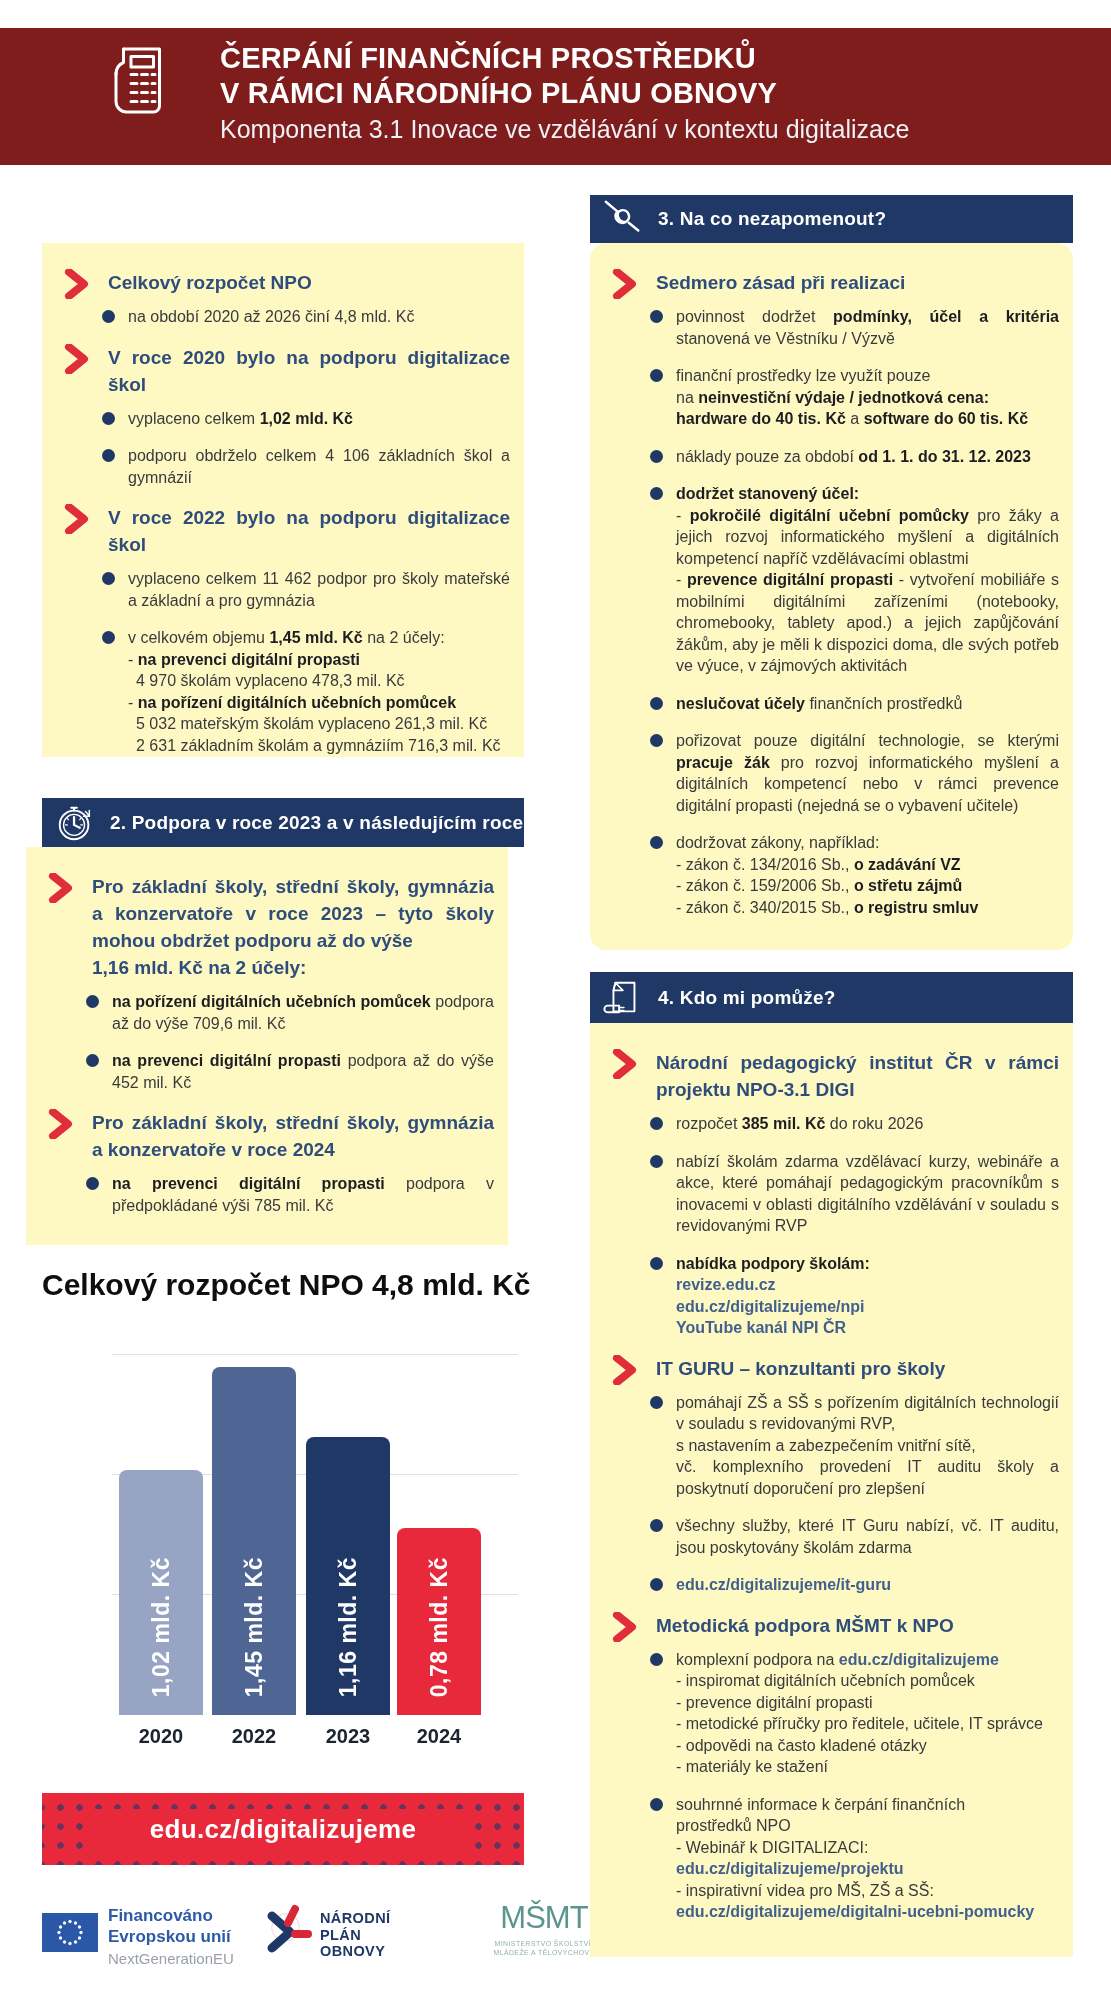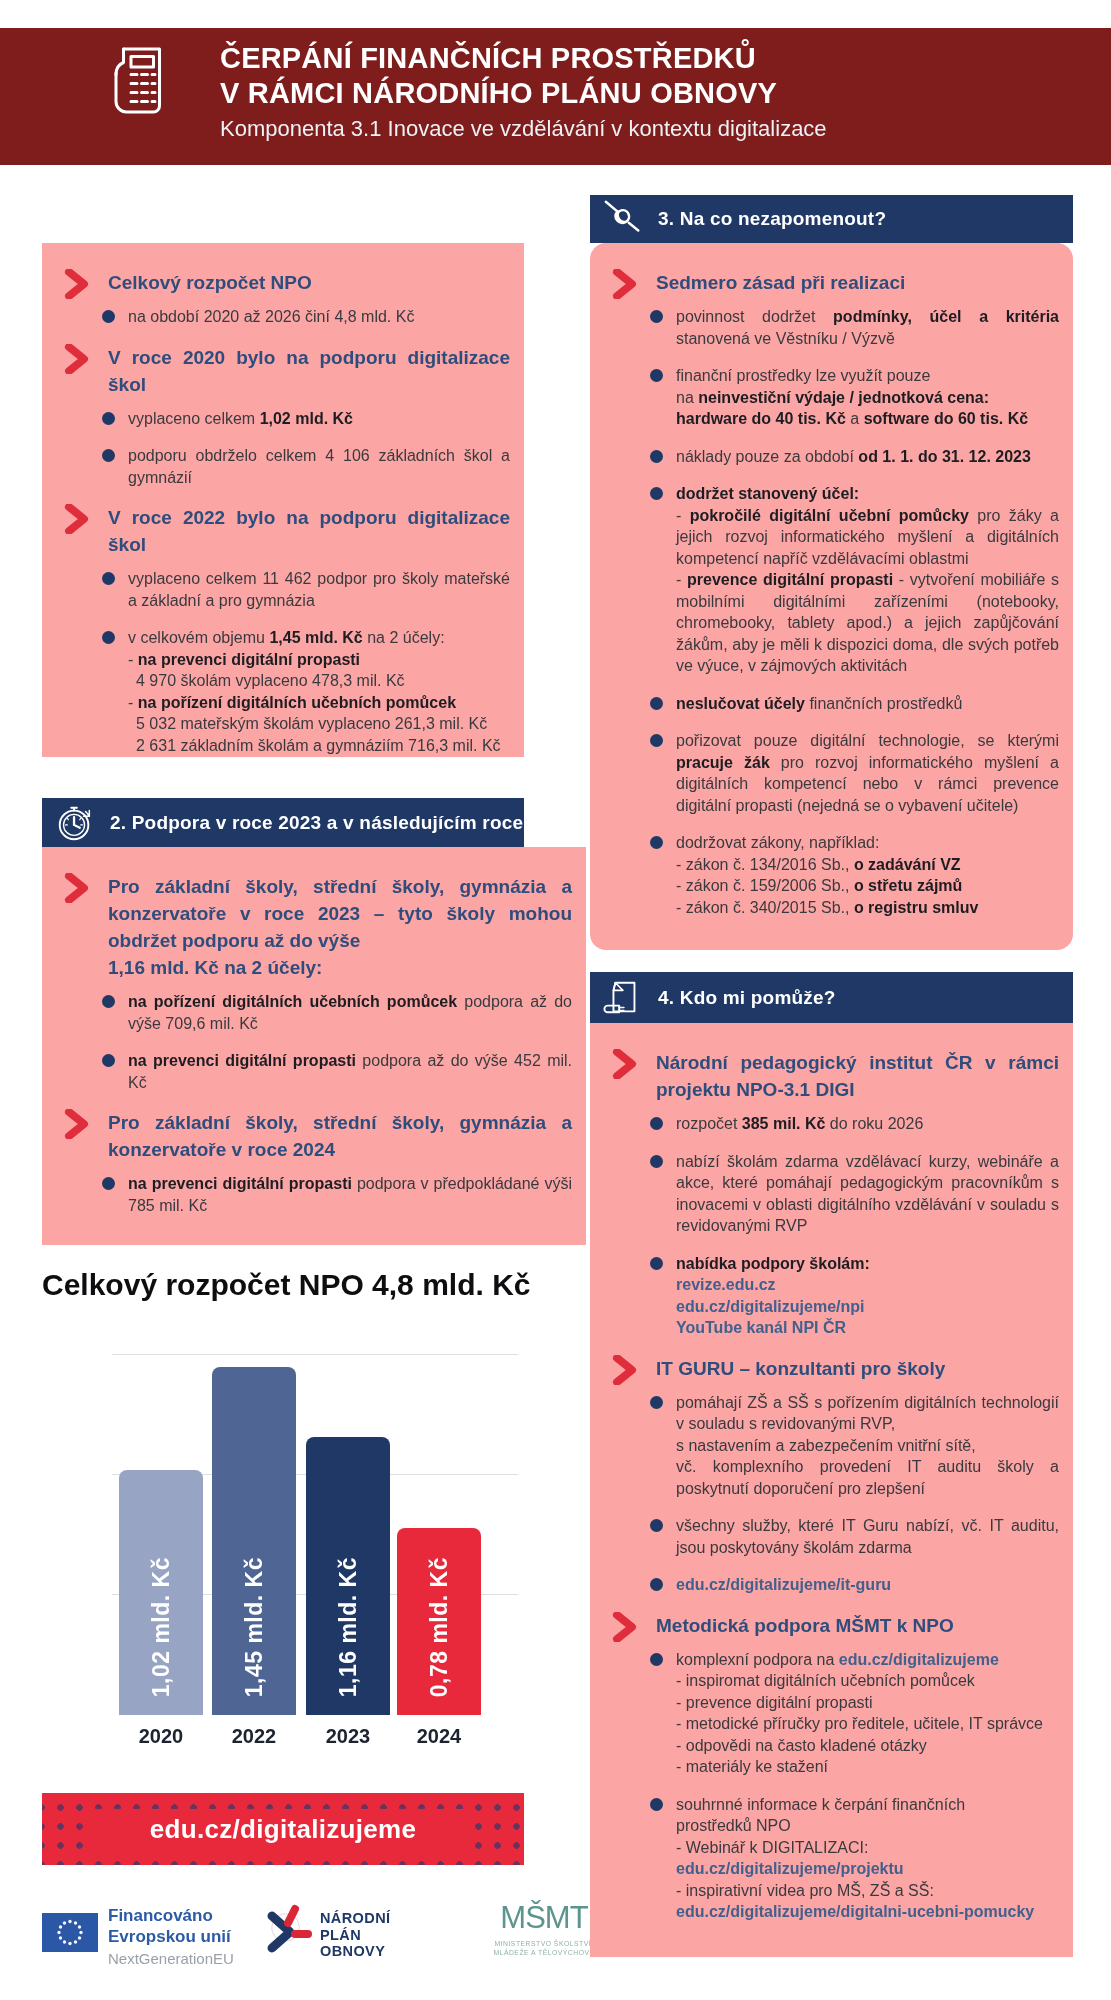--- a/index.html
+++ b/index.html
@@ -3,27 +3,27 @@
 <meta charset="utf-8">
 <style>
   html,body{margin:0;padding:0;background:#ffffff;}
   #page{position:relative;width:1111px;height:2000px;background:#ffffff;overflow:hidden;
         font-family:"Liberation Sans","DejaVu Sans",sans-serif;color:#3a3a3e;}
   
   .hdr{position:absolute;left:0;top:28px;width:1111px;height:137px;background:#7f1d1d;}
   .hdr-icon{position:absolute;left:110px;top:15px;width:60px;height:72px;}
   .hdr-text{position:absolute;left:220px;top:13px;}
   .hdr-title{color:#ffffff;font-weight:bold;font-size:29px;line-height:35px;letter-spacing:.2px;}
-  .hdr-sub{color:#eef1f6;font-size:22px;line-height:30px;margin-top:3px;font-weight:400;}
+  .hdr-sub{color:#eef1f6;font-size:25px;line-height:30px;margin-top:3px;font-weight:400;}
   
   .band{position:absolute;background:#1f3865;display:flex;align-items:center;}
   .band .bicon{width:42px;height:42px;margin:0 14px 0 12px;flex:0 0 auto;}
   .band .blabel{color:#ffffff;font-weight:bold;font-size:19px;letter-spacing:.2px;}
   
-  .panel{position:absolute;background:#fca5a5;box-sizing:border-box;padding:16px 14px 0 22px;overflow:hidden;}
+  .panel{position:absolute;background:#fef9c3;box-sizing:border-box;padding:16px 14px 0 22px;overflow:hidden;}
   .g-head{position:relative;padding-left:44px;margin:10px 0 10px 0;}
   .g-head .chev{position:absolute;left:0;top:0;width:26px;height:30px;}
   .g-head .txt{color:#2e4d7c;font-weight:bold;font-size:19px;line-height:27px;text-align:justify;}
   .bullets{list-style:none;margin:0 0 4px 0;padding:0 0 0 64px;}
   .bullets li{position:relative;margin:0 0 16px 0;font-size:16px;line-height:21.5px;text-align:justify;}
   .bullets li::before{content:"";position:absolute;left:-26px;top:4px;width:13px;height:13px;border-radius:50%;background:#1f3865;}
   .bullets b{color:#1d1d22;}
   .row{display:block;}
   b.lnk{color:#42608d;white-space:nowrap;}
   
@@ -133,21 +133,21 @@
       <circle cx="21" cy="24" r="15"></circle>
       <circle cx="21" cy="24" r="11" stroke-width="1.4"></circle>
       <path d="M21 16 v8 l6 3" stroke-width="2.4"></path>
       <path d="M18 6 h6 M21 6 v3"></path>
       <path d="M33 10 a18 18 0 0 1 4 5 M37 9 l0 6 l-6 0" stroke-width="1.6"></path>
       <path d="M21 15 v2 M28 17 l-1 1.6 M14 17 l1 1.6 M12 24 h2 M28 24 h2" stroke-width="1.3"></path>
     </svg>
     <div class="blabel">2. Podpora v roce 2023 a v následujícím roce</div>
   </div>
 
-  <div class="panel" style="left:42px;top:847px;width:544px;height:398px;">
+  <div class="panel" style="left:26px;top:847px;width:482px;height:398px;">
     <div class="g-head">
       <svg class="chev" viewBox="0 0 26 30">
         <polyline points="5,3 20,15 5,27" fill="none" stroke="#e02d3c" stroke-width="8" stroke-linecap="round" stroke-linejoin="round"></polyline>
       </svg>
       <div class="txt">
           <span class="row">Pro základní školy, střední školy, gymnázia a konzervatoře v roce 2023 – tyto školy mohou obdržet podporu až do výše</span>
           <span class="row">1,16 mld. Kč na 2 účely:</span>
         </div>
     </div>
     <ul class="bullets">

